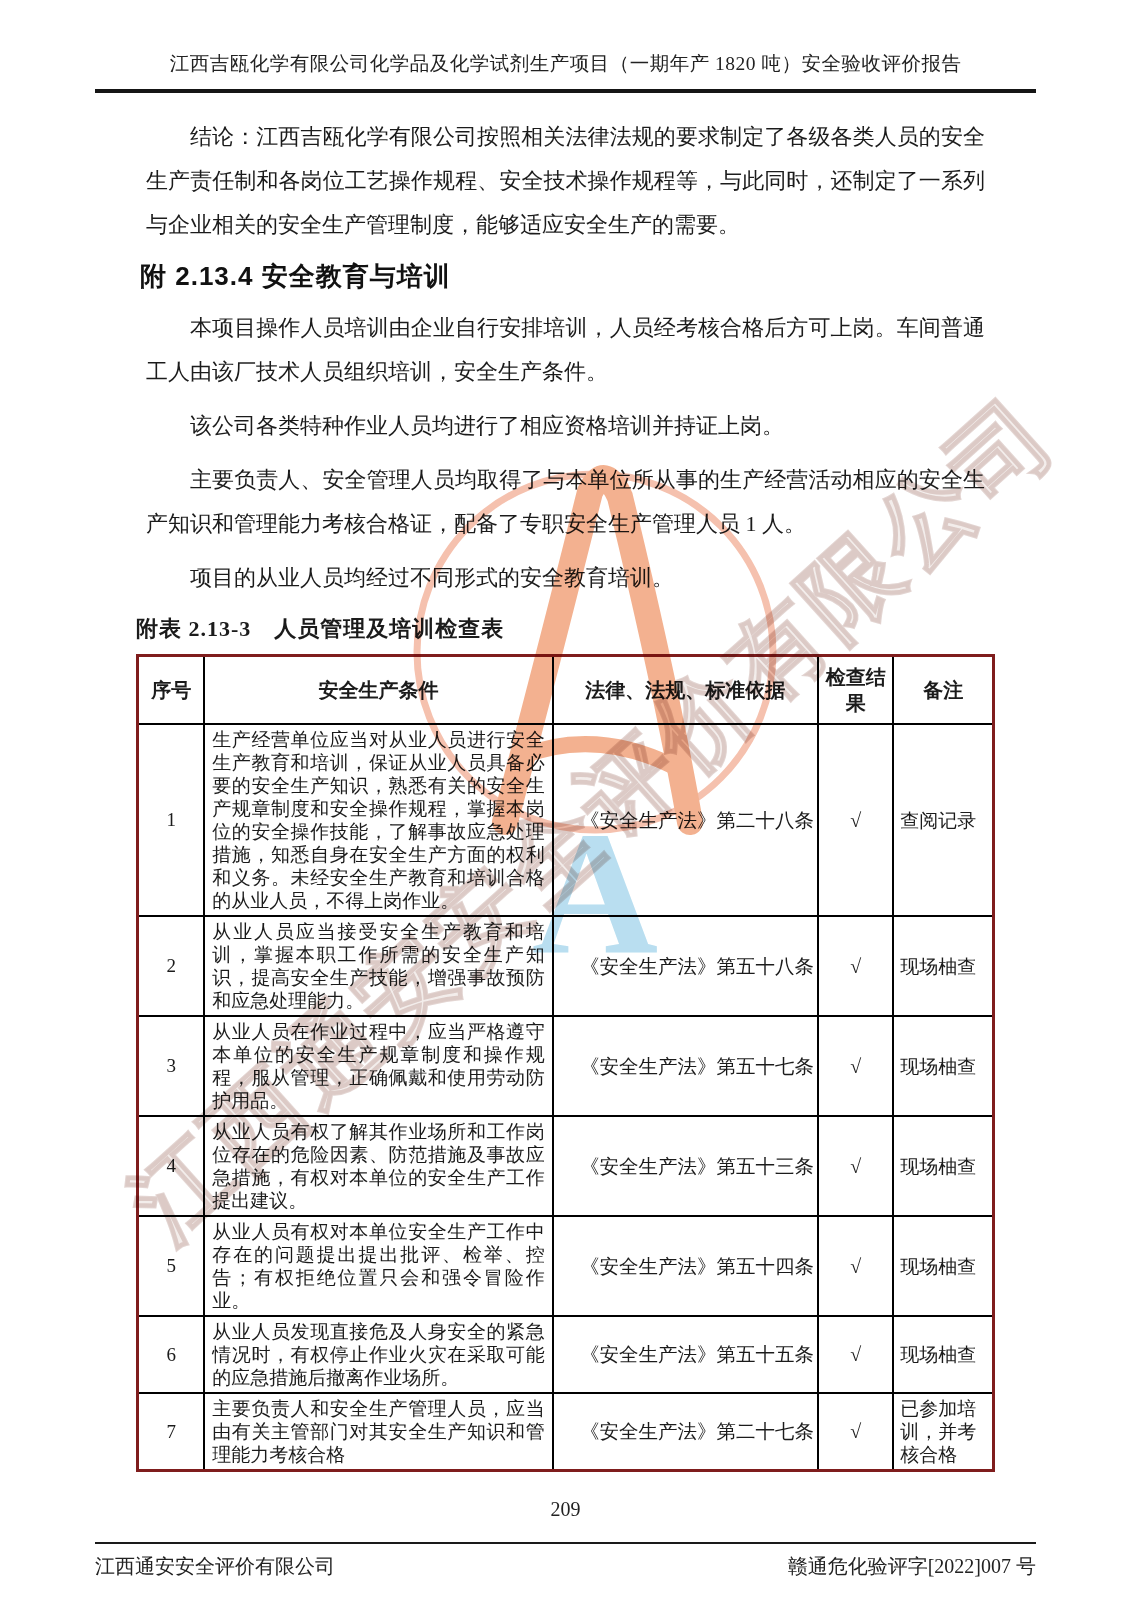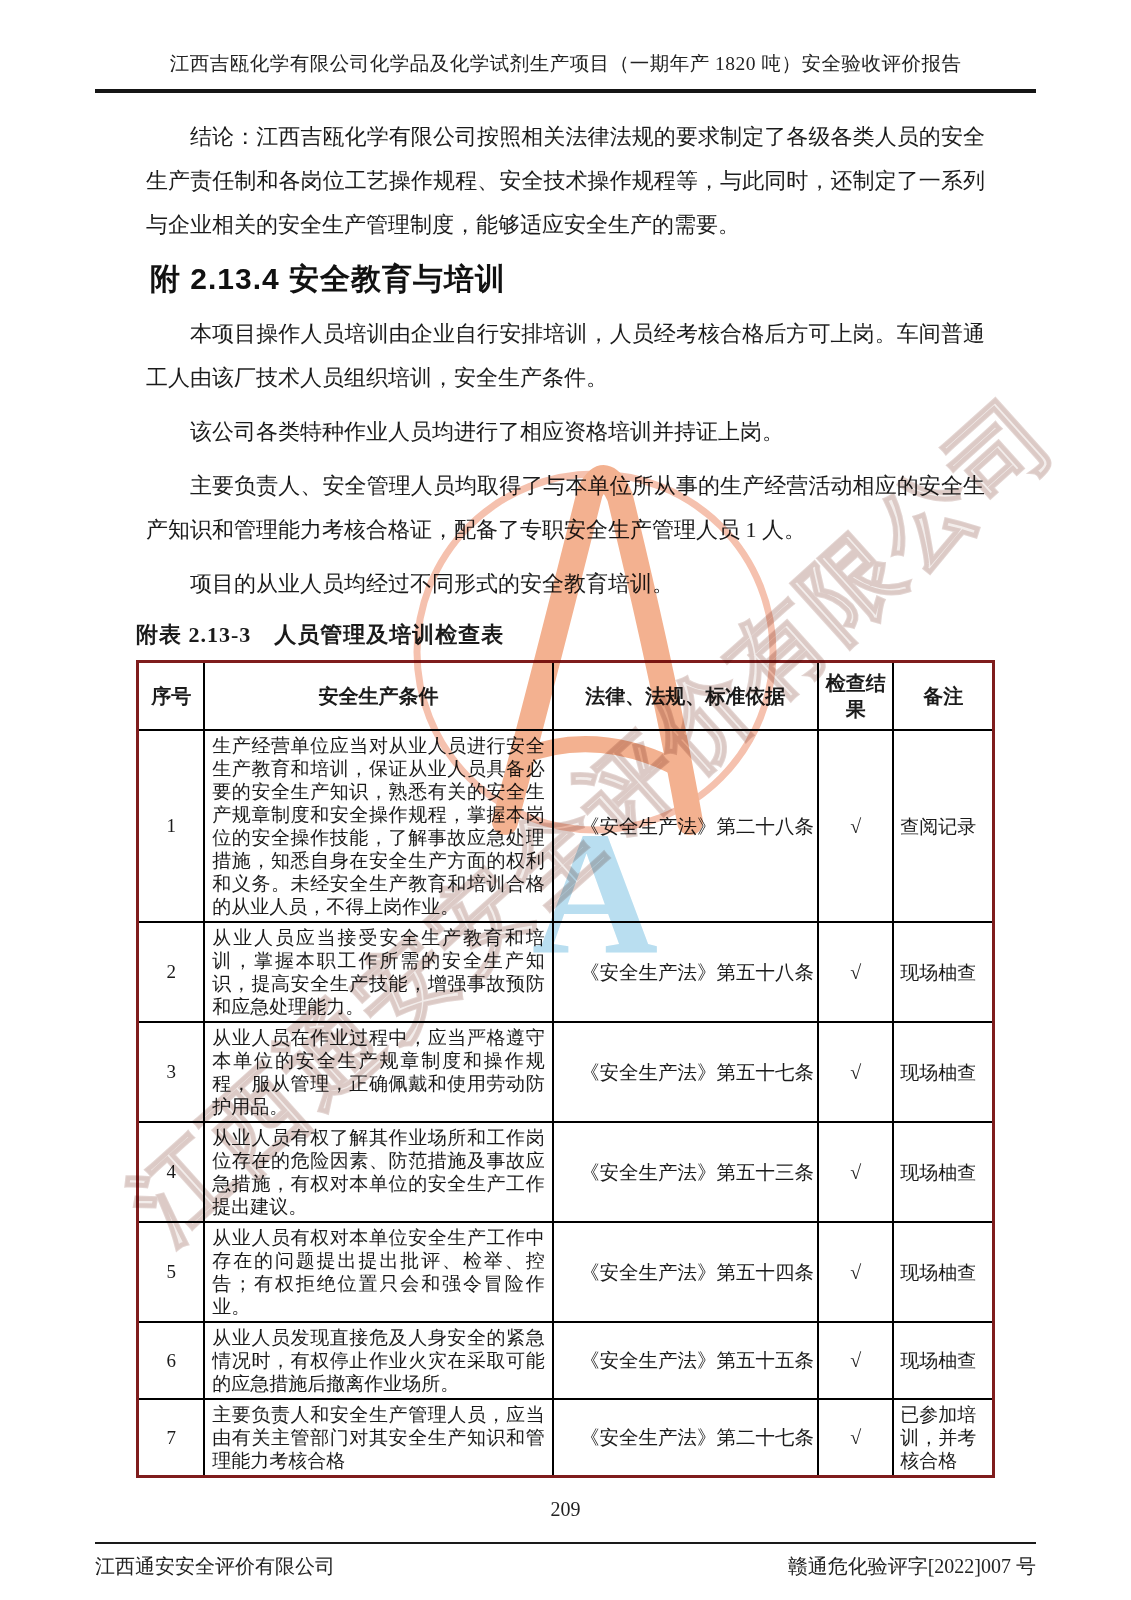--- a/index.html
+++ b/index.html
@@ -17,22 +17,22 @@
   }
 
   
   .content{margin:22px 136px 0 136px;}
   .para{
     font-size:22px;line-height:44px;text-align:justify;text-indent:2em;
     margin:10px;color:#1b1b1b;
   }
   .section-heading{
     font-family:"Liberation Sans", sans-serif;
-    font-size:30px;font-weight:bold;color:#111;
-    margin:12px 0 12px 14px;letter-spacing:1px;
+    font-size:26px;font-weight:bold;color:#111;
+    margin:12px 0 12px 4px;letter-spacing:1px;
   }
   .table-caption{
     text-align:left;font-size:22px;font-weight:bold;margin:14px 0 10px 0;
     letter-spacing:1px;
   }
 
   
   table.check-table{
     width:100%;border-collapse:collapse;border:3px solid #7f1d1d;
     table-layout:fixed;

